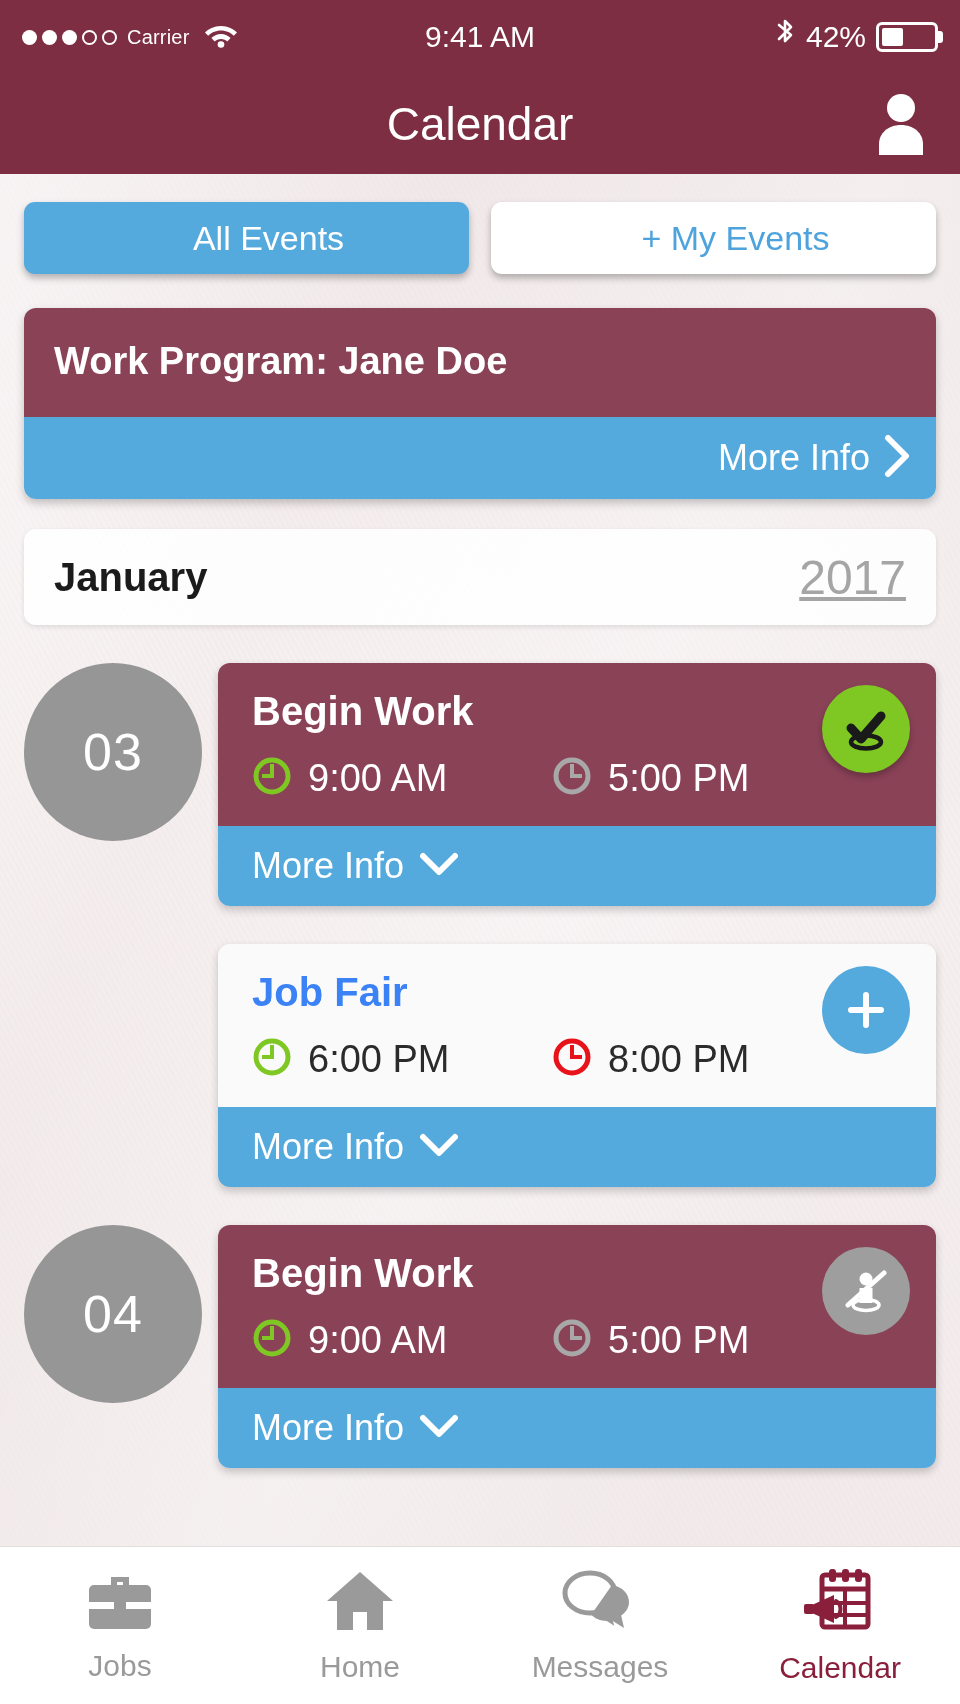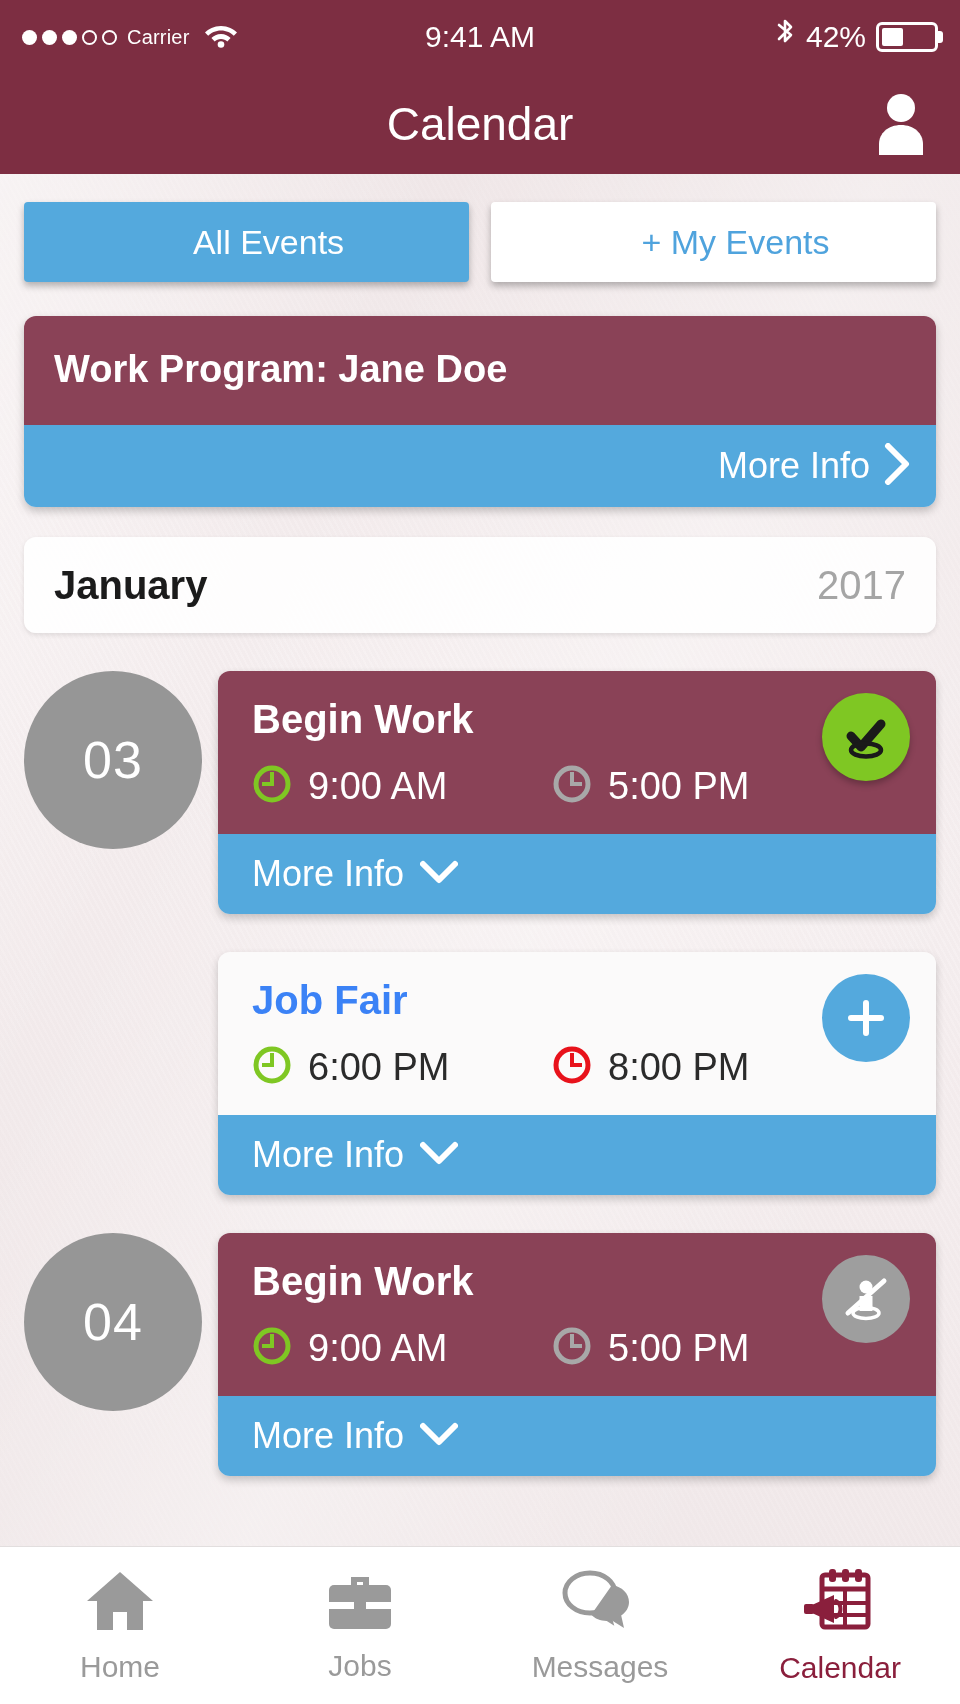--- a/index.html
+++ b/index.html
@@ -110,22 +110,22 @@
 
   
   .filters {
     display: flex;
     gap: 22px;
     padding: 28px 24px 10px 24px;
     flex: none;
   }
   .filter-btn {
     flex: 1;
-    height: 80px;
-    border-radius: 4px;
+    height: 72px;
+    border-radius: 11px;
     display: flex;
     align-items: center;
     justify-content: center;
     font-size: 34px;
     background: #ffffff;
     color: #4fa3dd;
     box-shadow: 0 4px 7px rgba(0,0,0,0.28);
     border: none;
     font-family: inherit;
     cursor: pointer;
@@ -178,21 +178,21 @@
     height: 96px;
     background: rgba(255,255,255,0.88);
     border-radius: 12px;
     display: flex;
     align-items: center;
     justify-content: space-between;
     padding: 0 30px;
     box-shadow: 0 2px 5px rgba(0,0,0,0.10);
   }
   .month-name { font-size: 40px; font-weight: bold; color: #1b1b1b; }
-  .month-year { font-size: 40px; color: #a5a5a5; }
+  .month-year { font-size: 48px; color: #a5a5a5; text-decoration: underline; }
 
   
   .event-row {
     display: flex;
     align-items: flex-start;
     margin-top: 38px;
     position: relative;
   }
   .day-col {
     width: 194px;
@@ -502,37 +502,37 @@
         </div>
       </div>
     </div>
 
   </div>
 
   <div class="tabbar">
 
     <div class="tab">
       <span>
-        <svg width="74" height="66" viewBox="0 0 74 66">
-          <path d="M37 4L4 33h10v29h16V44h14v18h16V33h10z" fill="#9a9a9a"></path>
-        </svg>
-      </span>
-      <span class="tab-label">Home</span>
-    </div>
-
-    <div class="tab">
-      <span>
         <svg width="70" height="64" viewBox="0 0 70 64">
           <path d="M26 8h18v8h-6v-3h-6v3h-6z" fill="#9a9a9a"></path>
           <rect x="4" y="16" width="62" height="44" rx="5" fill="#9a9a9a"></rect>
           <rect x="2" y="33" width="66" height="7" fill="#ffffff"></rect>
           <rect x="29" y="30" width="12" height="13" rx="2" fill="#9a9a9a"></rect>
         </svg>
       </span>
       <span class="tab-label">Jobs</span>
+    </div>
+
+    <div class="tab">
+      <span>
+        <svg width="74" height="66" viewBox="0 0 74 66">
+          <path d="M37 4L4 33h10v29h16V44h14v18h16V33h10z" fill="#9a9a9a"></path>
+        </svg>
+      </span>
+      <span class="tab-label">Home</span>
     </div>
 
     <div class="tab">
       <span>
         <svg width="80" height="66" viewBox="0 0 80 66">
           <path d="M30 5C16 5 5 14 5 25c0 11 11 20 25 20 2.6 0 5-.3 7.4-.9L50 52l-3.6-12C52 36.4 55 31 55 25 55 14 44 5 30 5z" fill="none" stroke="#9a9a9a" stroke-width="5"></path>
           <path d="M52 17c10 1.6 17 8.6 17 17 0 5.5-3 10.4-7.8 13.4L64 60l-12-7.5c-1.7.3-3.4.5-5.2.5-6.4 0-12-2.4-15.6-6.2" fill="#9a9a9a"></path>
         </svg>
       </span>
       <span class="tab-label">Messages</span>

